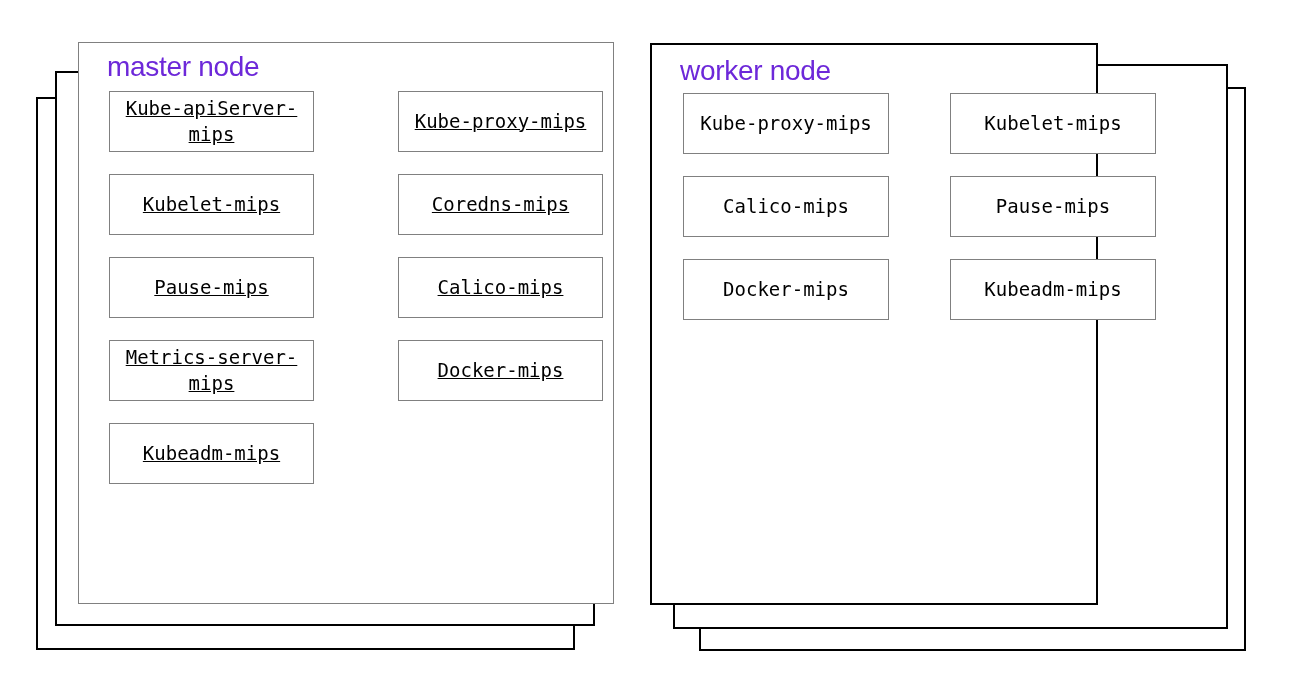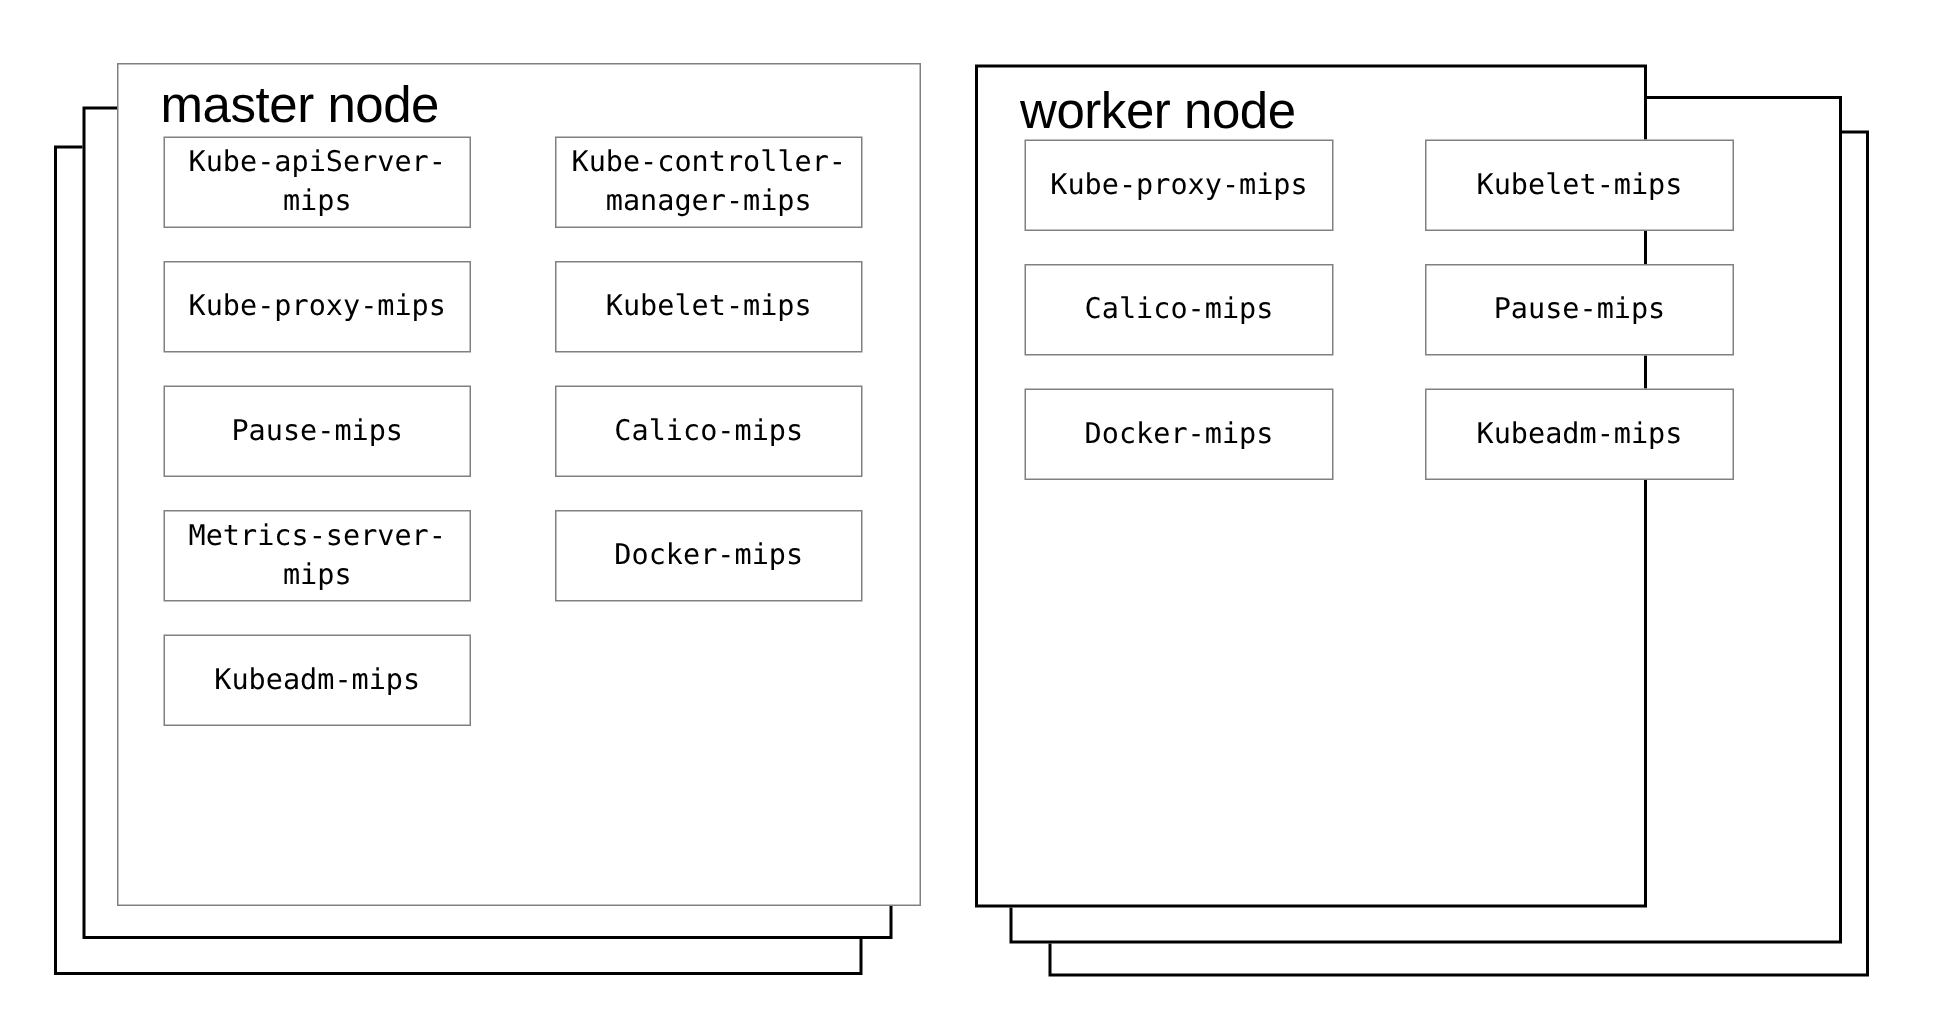--- a/index.html
+++ b/index.html
@@ -33,37 +33,38 @@
   #master-main {left:78px;top:42px;width:536px;height:562px;z-index:3;}
 
   
   #worker-back2{left:699px;top:87px;width:547px;height:564px;z-index:1;}
   #worker-back1{left:673px;top:64px;width:555px;height:565px;z-index:2;}
   #worker-main {left:650px;top:43px;width:448px;height:562px;z-index:3;}
 
   .panel-title{
     position:absolute;
     left:28px;top:8px;
-    font-size:34px;
+    font-size:28px;
     letter-spacing:-0.3px;
-    color:#000000;
+    color:#6d28d9;
     white-space:nowrap;
   }
   #worker-main .panel-title{top:10px;}
 
   .boxes{
     position:absolute;
     display:grid;
     grid-auto-rows:61px;
     row-gap:22px;
   }
   #master-main .boxes{
     left:30px;top:48px;
     grid-template-columns:205px 205px;
-    column-gap:56px;
+    column-gap:84px;
+    text-decoration:underline;
   }
   #worker-main .boxes{
     left:31px;top:48px;
     grid-template-columns:206px 206px;
     column-gap:61px;
   }
   .component-box{
     border:1px solid var(--gray);
     background:var(--bg);
     display:flex;
@@ -80,23 +81,23 @@
 </style>
 </head>
 <body>
 
 <div class="layer" id="master-back2"></div>
 <div class="layer" id="master-back1"></div>
 <div class="panel gray-border" id="master-main">
   <div class="panel-title">master node</div>
   <div class="boxes">
     <div class="component-box">Kube-apiServer-mips</div>
-    <div class="component-box">Kube-controller-manager-mips</div>
     <div class="component-box">Kube-proxy-mips</div>
     <div class="component-box">Kubelet-mips</div>
+    <div class="component-box">Coredns-mips</div>
     <div class="component-box">Pause-mips</div>
     <div class="component-box">Calico-mips</div>
     <div class="component-box">Metrics-server-mips</div>
     <div class="component-box">Docker-mips</div>
     <div class="component-box">Kubeadm-mips</div>
   </div>
 </div>
 
 <div class="layer" id="worker-back2"></div>
 <div class="layer" id="worker-back1"></div>

